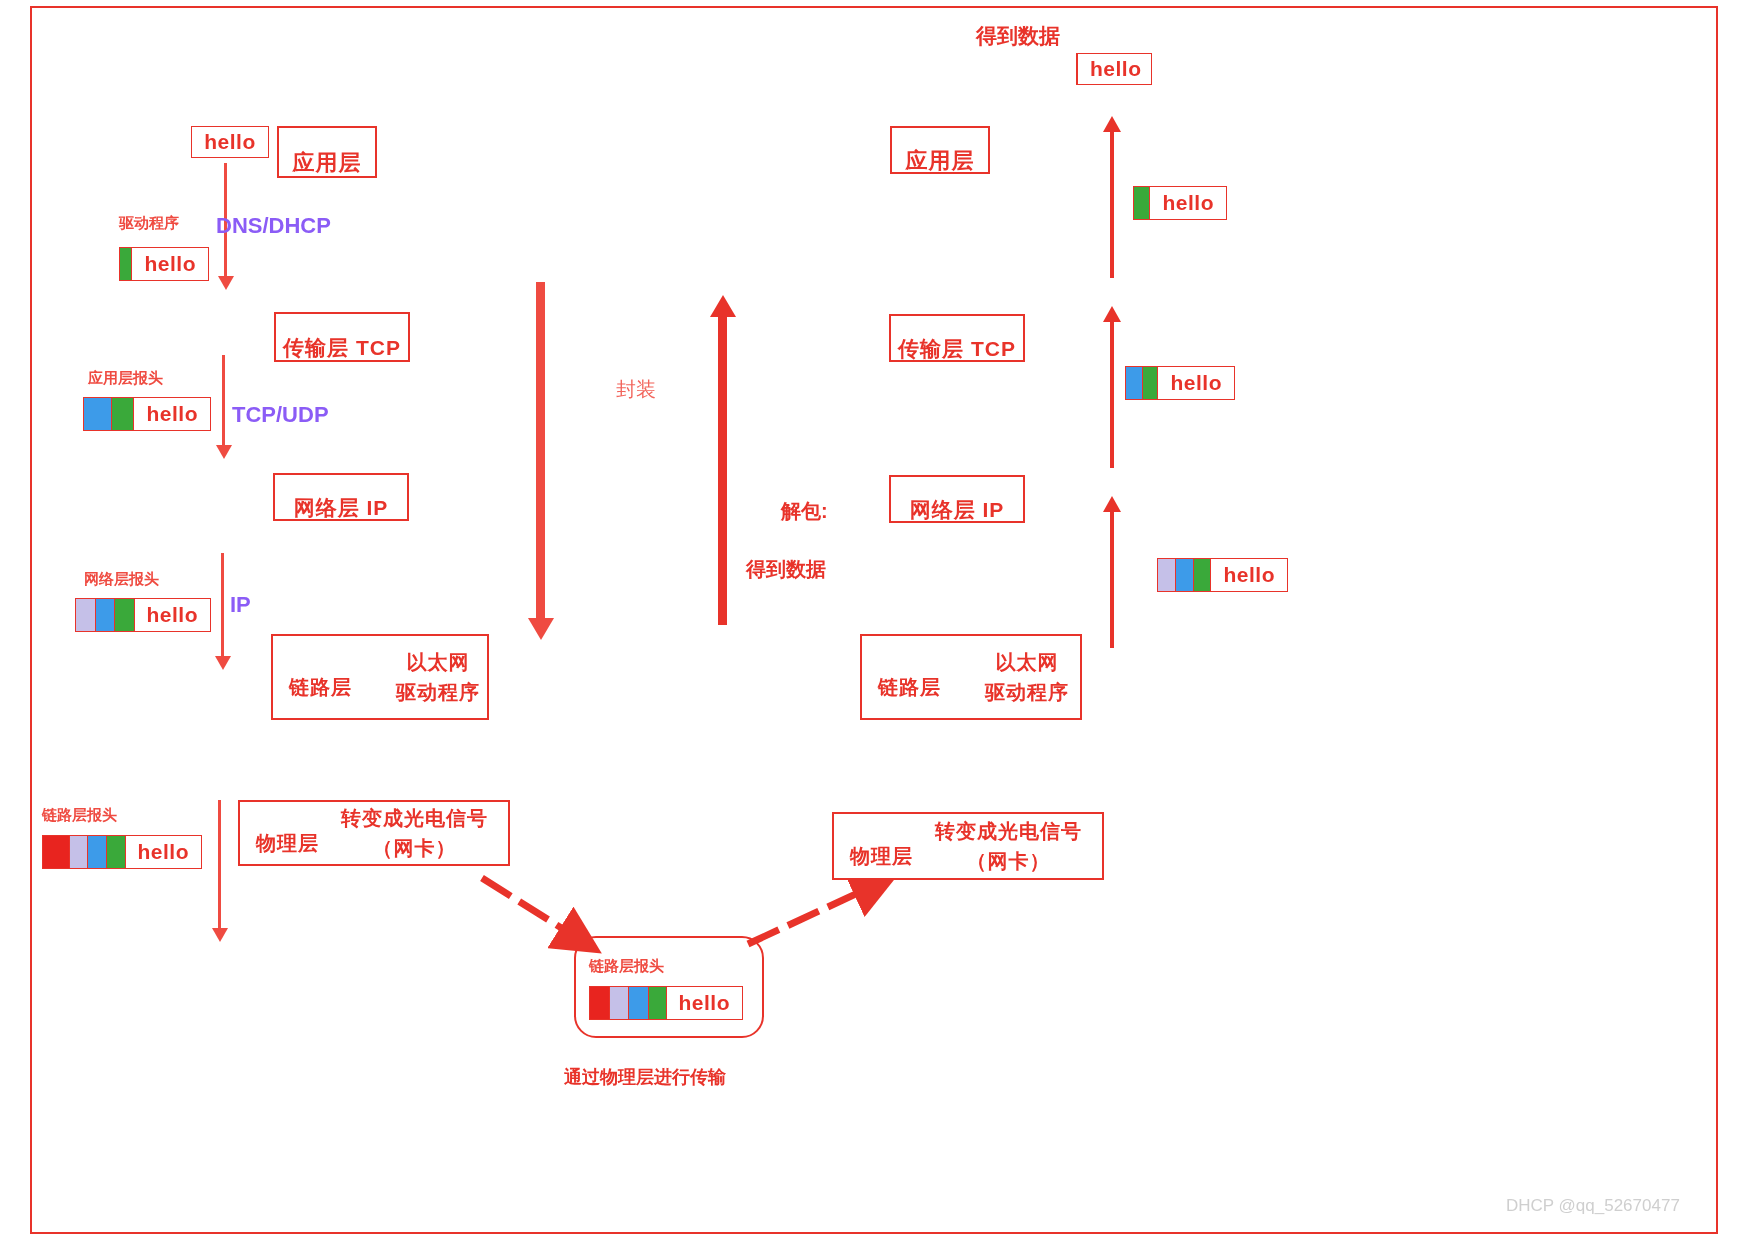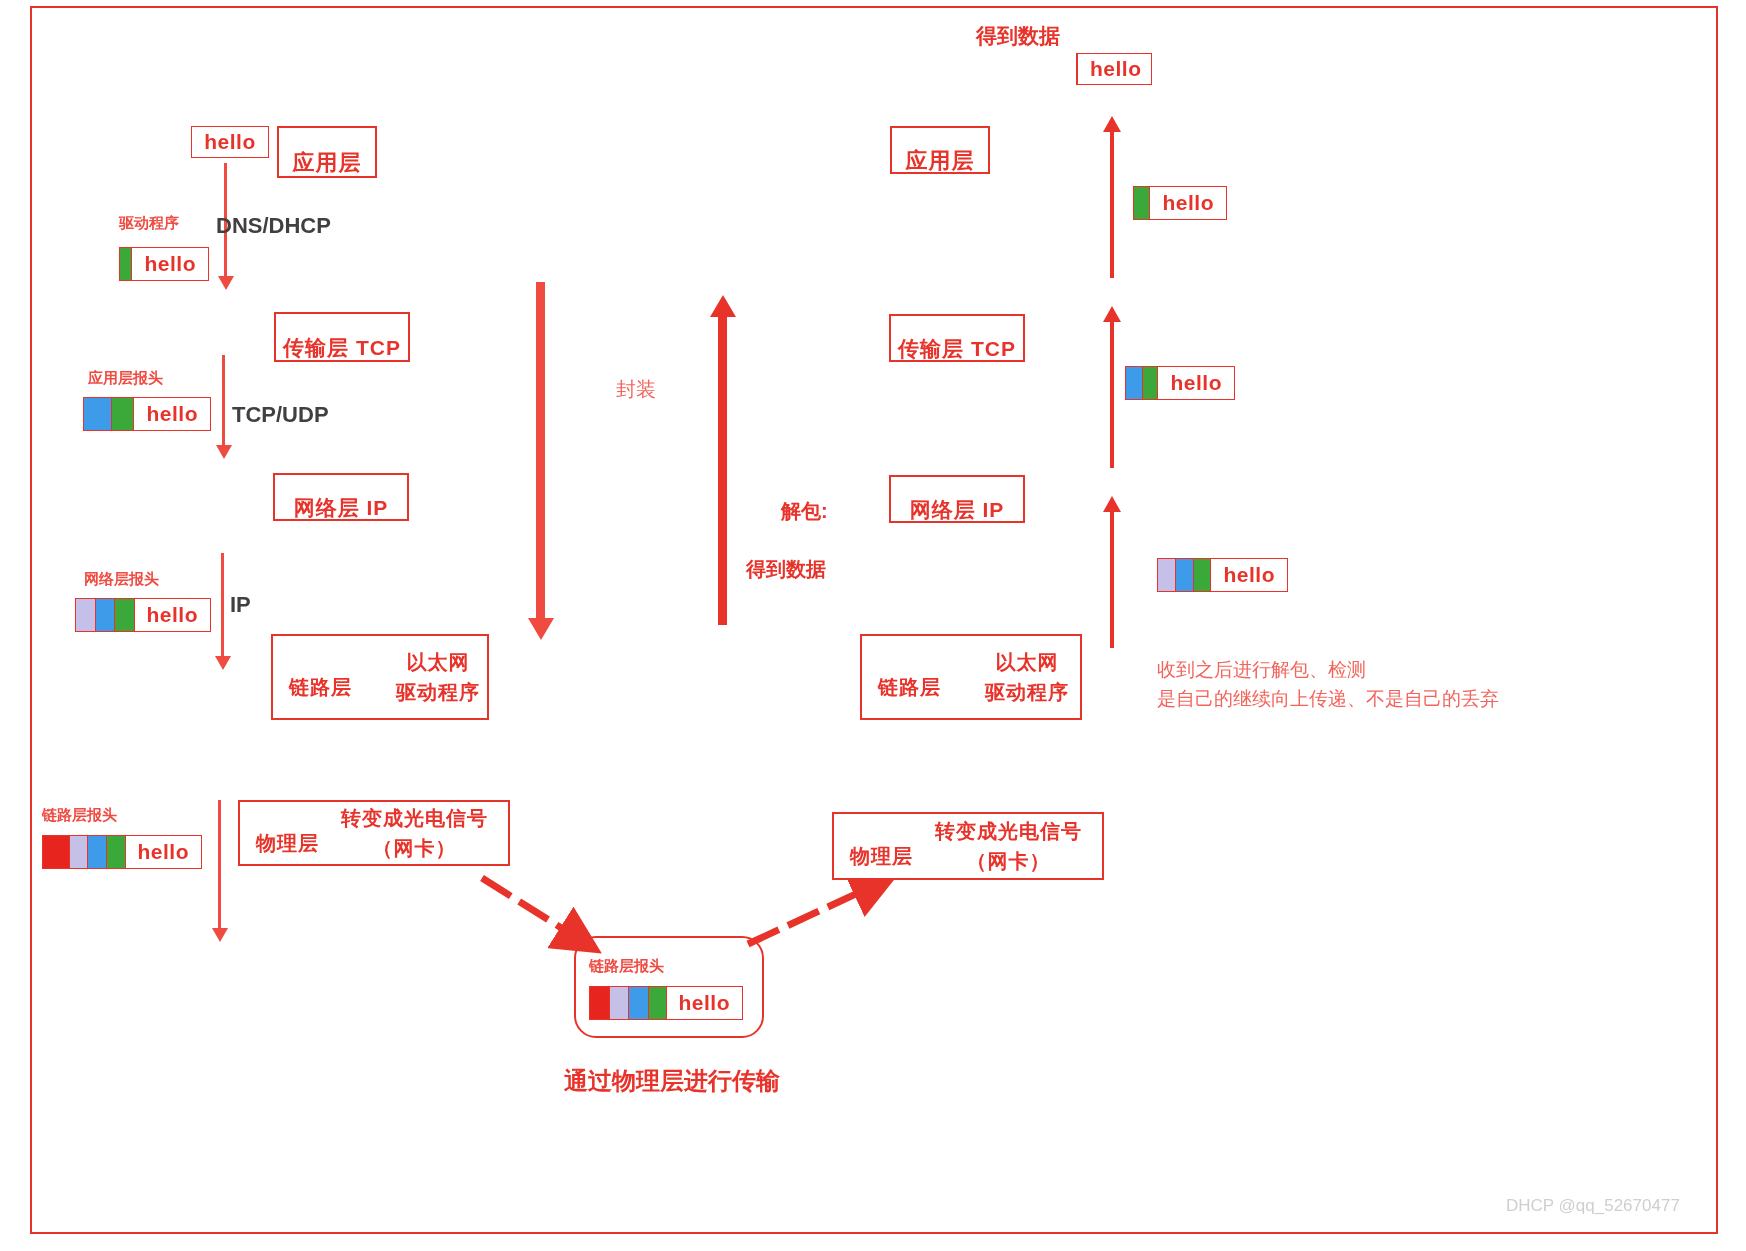--- a/index.html
+++ b/index.html
@@ -82,21 +82,21 @@
   }
 
   
   .hdr-label {
     color: #ef4b41;
     font-weight: bold;
     font-size: 15px;
     white-space: nowrap;
   }
   .proto-label {
-    color: #404040;
+    color: #8b5cf6;
     font-weight: bold;
     font-size: 22px;
     white-space: nowrap;
   }
   .red-note {
     color: #e8332a;
     font-weight: bold;
     font-size: 20px;
     white-space: nowrap;
   }
@@ -286,21 +286,21 @@
 
   <div id="transmit-box" class="abs" style="left:574px; top:936px; width:190px; height:102px;"></div>
   <div class="abs hdr-label" style="left:589px; top:957px;">链路层报头</div>
   <div class="abs packet" style="left:589px; top:986px; width:154px;">
     <div class="seg" style="width:25px; background:#e8241f;"></div>
     <div class="seg" style="width:25px; background:#c5c0e8;"></div>
     <div class="seg" style="width:25px; background:#3d9be9;"></div>
     <div class="seg" style="width:22px; background:#3aa93a;"></div>
     <div class="payload">hello</div>
   </div>
-  <div class="abs red-note" style="left:564px; top:1065px; font-size:24px;">通过物理层进行传输</div>
+  <div class="abs red-note" style="left:564px; top:1065px; font-size:18px;">通过物理层进行传输</div>
 
   <svg class="overlay" viewBox="0 0 1746 1251">
     <defs>
       <marker id="arrowDash" markerWidth="7" markerHeight="7" refX="5" refY="3.5" orient="auto">
         <polygon points="0 0, 7 3.5, 0 7" fill="#e8332a"></polygon>
       </marker>
     </defs>
 
     <line x1="482" y1="878" x2="590" y2="946" stroke="#e8332a" stroke-width="7" stroke-dasharray="34 10" marker-end="url(#arrowDash)"></line>
 
@@ -355,18 +355,16 @@
     <span class="lb-sub" style="white-space:pre-line;">以太网
 驱动程序</span>
   </div>
 
   <div class="abs layer-box split" style="left:832px; top:812px; width:272px; height:68px; font-size:20px;">
     <span class="lb-main">物理层</span>
     <span class="lb-sub" style="white-space:pre-line; margin-left:22px;">转变成光电信号
 （网卡）</span>
   </div>
 
-  <div class="abs salmon-multiline" style="left:1157px; top:655px; width:520px;">收到之后进行解包、检测
-是自己的继续向上传递、不是自己的丢弃</div>
 
   <div id="watermark" class="abs" style="left:1506px; top:1196px;">DHCP @qq_52670477</div>
 
 </div>
 
 </body></html>

